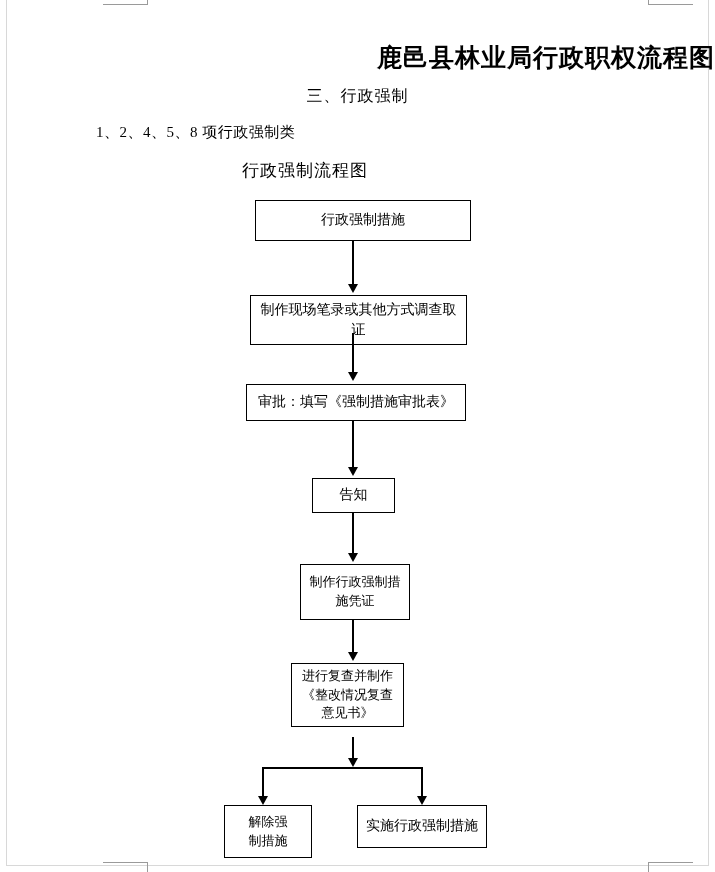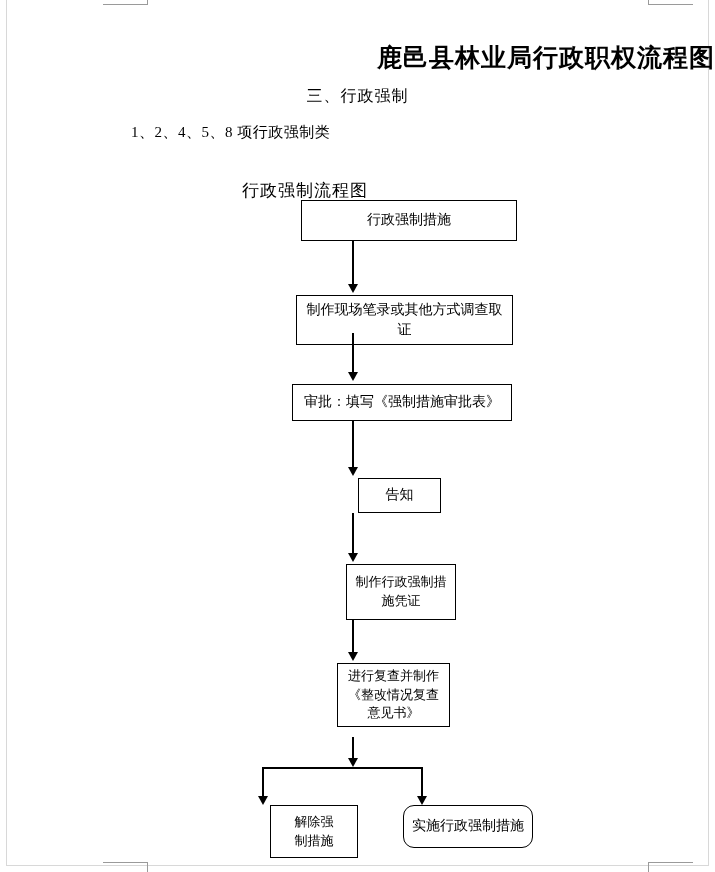--- a/index.html
+++ b/index.html
@@ -81,32 +81,30 @@
     color: #000;
     white-space: nowrap;
   }
   .doc-itemline {
     position: absolute;
     left: 96px; top: 123px;
     font-size: 15px;
     letter-spacing: 0.5px;
     color: #000;
     white-space: nowrap;
-    margin-left: 35px;
   }
   .chart-title {
     position: absolute;
     left: 0; top: 159px;
     width: 610px;
     text-align: center;
     font-size: 17px;
     letter-spacing: 1px;
     color: #000;
     white-space: nowrap;
-    margin-top: 20px;
   }
 
   
   #flow {
     position: absolute;
     left: 0; top: 0;
     width: 715px;
     height: 872px;
   }
   .node {
@@ -116,21 +114,20 @@
     background: #ffffff;
     display: flex;
     align-items: center;
     justify-content: center;
     text-align: center;
     font-size: 14px;
     line-height: 1.45;
     color: #000;
     padding: 2px 4px;
     white-space: pre-line;
-    margin-left: 46px;
   }
   .node.small { font-size: 13px; }
 
   .conn {
     position: absolute;
     background: #000;
   }
   .conn-v { width: 1.5px; }
   .conn-h { height: 2.2px; }
 
@@ -192,16 +189,16 @@
     <div class="arrowhead" style="left:348px; top:758px;"></div>
     <div class="conn conn-h" style="left:262px; top:767px; width:160px;"></div>
     <div class="conn conn-v" style="left:262px; top:767px; height:33px;"></div>
     <div class="arrowhead" style="left:258px; top:796px;"></div>
     <div class="conn conn-v" style="left:421px; top:767px; height:33px;"></div>
     <div class="arrowhead" style="left:417px; top:796px;"></div>
 
     <div class="node small" style="left:224px; top:805px; width:88px; height:53px;">解除强
 制措施</div>
 
-    <div class="node" style="left:357px; top:805px; width:130px; height:43px;border-radius:11px;">实施行政强制措施</div>
+    <div class="node" style="left:357px; top:805px; width:130px; height:43px;">实施行政强制措施</div>
 
   </div>
 </div>
 
 </body></html>

